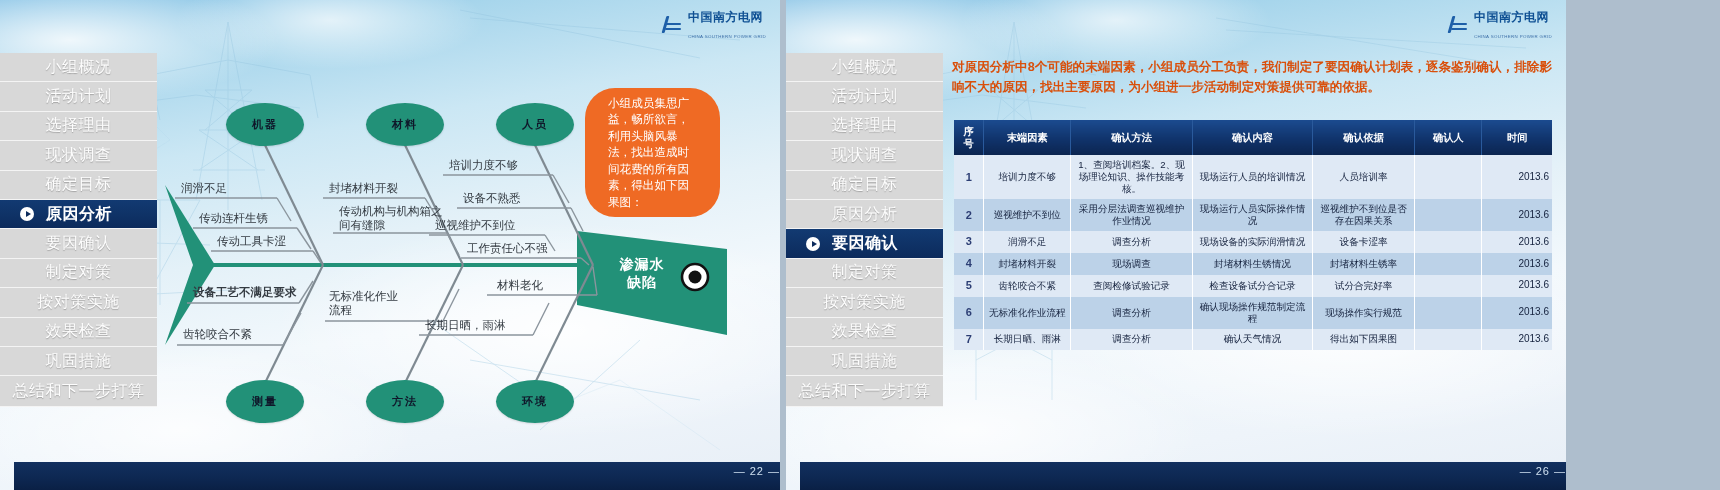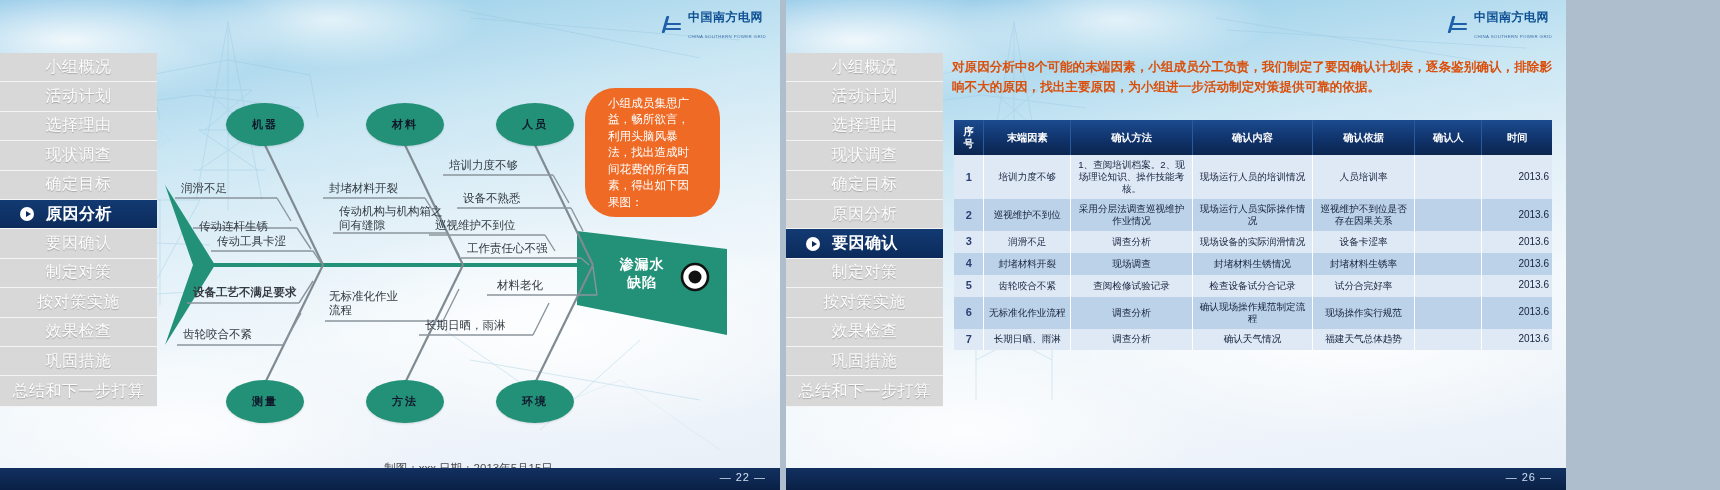--- a/index.html
+++ b/index.html
@@ -15,21 +15,21 @@
     position:absolute; left:0; top:0; width:100%; height:100%;
     background:
       radial-gradient(ellipse 300px 90px at 70px 40px, rgba(255,255,255,.85), rgba(255,255,255,0) 70%),
       radial-gradient(ellipse 220px 70px at 330px 20px, rgba(255,255,255,.7), rgba(255,255,255,0) 70%),
       radial-gradient(ellipse 400px 150px at 560px 330px, rgba(255,255,255,.9), rgba(255,255,255,0) 72%),
       radial-gradient(ellipse 330px 120px at 180px 430px, rgba(255,255,255,.8), rgba(255,255,255,0) 72%),
       linear-gradient(170deg,#7fbfe4 0%, #a8d6ec 14%, #cbe7f4 30%, #e4f1f8 48%, #f2f8fc 64%, #eef4fa 82%, #e7eef6 100%);
   }
   .tower { position:absolute; left:0; top:0; width:100%; height:100%; opacity:.45; }
   .bottombar {
-    position:absolute; left:0; bottom:0; width:100%; height:22px;
+    position:absolute; left:14px; bottom:0; width:100%; height:28px;
     background:linear-gradient(180deg,#12305f 0%,#0d2751 60%,#0a2045 100%);
     text-decoration:underline;
   }
   .bottombar .pg {
     position:absolute; right:14px; top:3px; color:#cfe0f0; font-size:11px; letter-spacing:1px;
   }
   .logo { position:absolute; right:14px; top:8px; display:flex; align-items:center; gap:5px; }
   .logo .mark { width:18px; height:18px; position:relative; }
   .logo .mark i {
     position:absolute; left:0; height:2.6px; background:#1e5fa8; border-radius:1px; display:block;
@@ -248,21 +248,21 @@
       </svg>
 
       <div class="node" style="left:69px; top:50px; width:78px; height:43px;">机器</div>
       <div class="node" style="left:209px; top:50px; width:78px; height:43px;">材料</div>
       <div class="node" style="left:339px; top:50px; width:78px; height:43px;">人员</div>
       <div class="node" style="left:69px; top:327px; width:78px; height:43px;">测量</div>
       <div class="node" style="left:209px; top:327px; width:78px; height:43px;">方法</div>
       <div class="node" style="left:339px; top:327px; width:78px; height:43px;">环境</div>
 
       <div class="cause" style="left:24px; top:128px;">润滑不足</div>
-      <div class="cause" style="left:42px; top:158px;margin-top:8px;">传动连杆生锈</div>
+      <div class="cause" style="left:42px; top:158px;">传动连杆生锈</div>
       <div class="cause" style="left:60px; top:181px;">传动工具卡涩</div>
       <div class="cause" style="left:172px; top:128px;">封堵材料开裂</div>
       <div class="cause wrap" style="left:182px; top:151px; width:104px;">传动机构与机构箱之间有缝隙</div>
       <div class="cause" style="left:292px; top:105px;">培训力度不够</div>
       <div class="cause" style="left:306px; top:138px;">设备不熟悉</div>
       <div class="cause" style="left:278px; top:165px;">巡视维护不到位</div>
       <div class="cause" style="left:310px; top:188px;">工作责任心不强</div>
 
       <div class="cause" style="left:36px; top:232px;font-weight:bold;">设备工艺不满足要求</div>
       <div class="cause" style="left:26px; top:274px;">齿轮咬合不紧</div>
@@ -428,21 +428,21 @@
             <td>确认现场操作规范制定流程</td>
             <td>现场操作实行规范</td>
             <td></td>
             <td class="date">2013.6</td>
           </tr>
           <tr class="odd">
             <td class="num">7</td>
             <td>长期日晒、雨淋</td>
             <td>调查分析</td>
             <td>确认天气情况</td>
-            <td>福建天气总体趋势</td>
+            <td>得出如下因果图</td>
             <td></td>
             <td class="date">2013.6</td>
           </tr>
         </tbody>
     </table>
 
     <div class="logo">
       <span class="mark">
           <b></b>
           <i></i>

